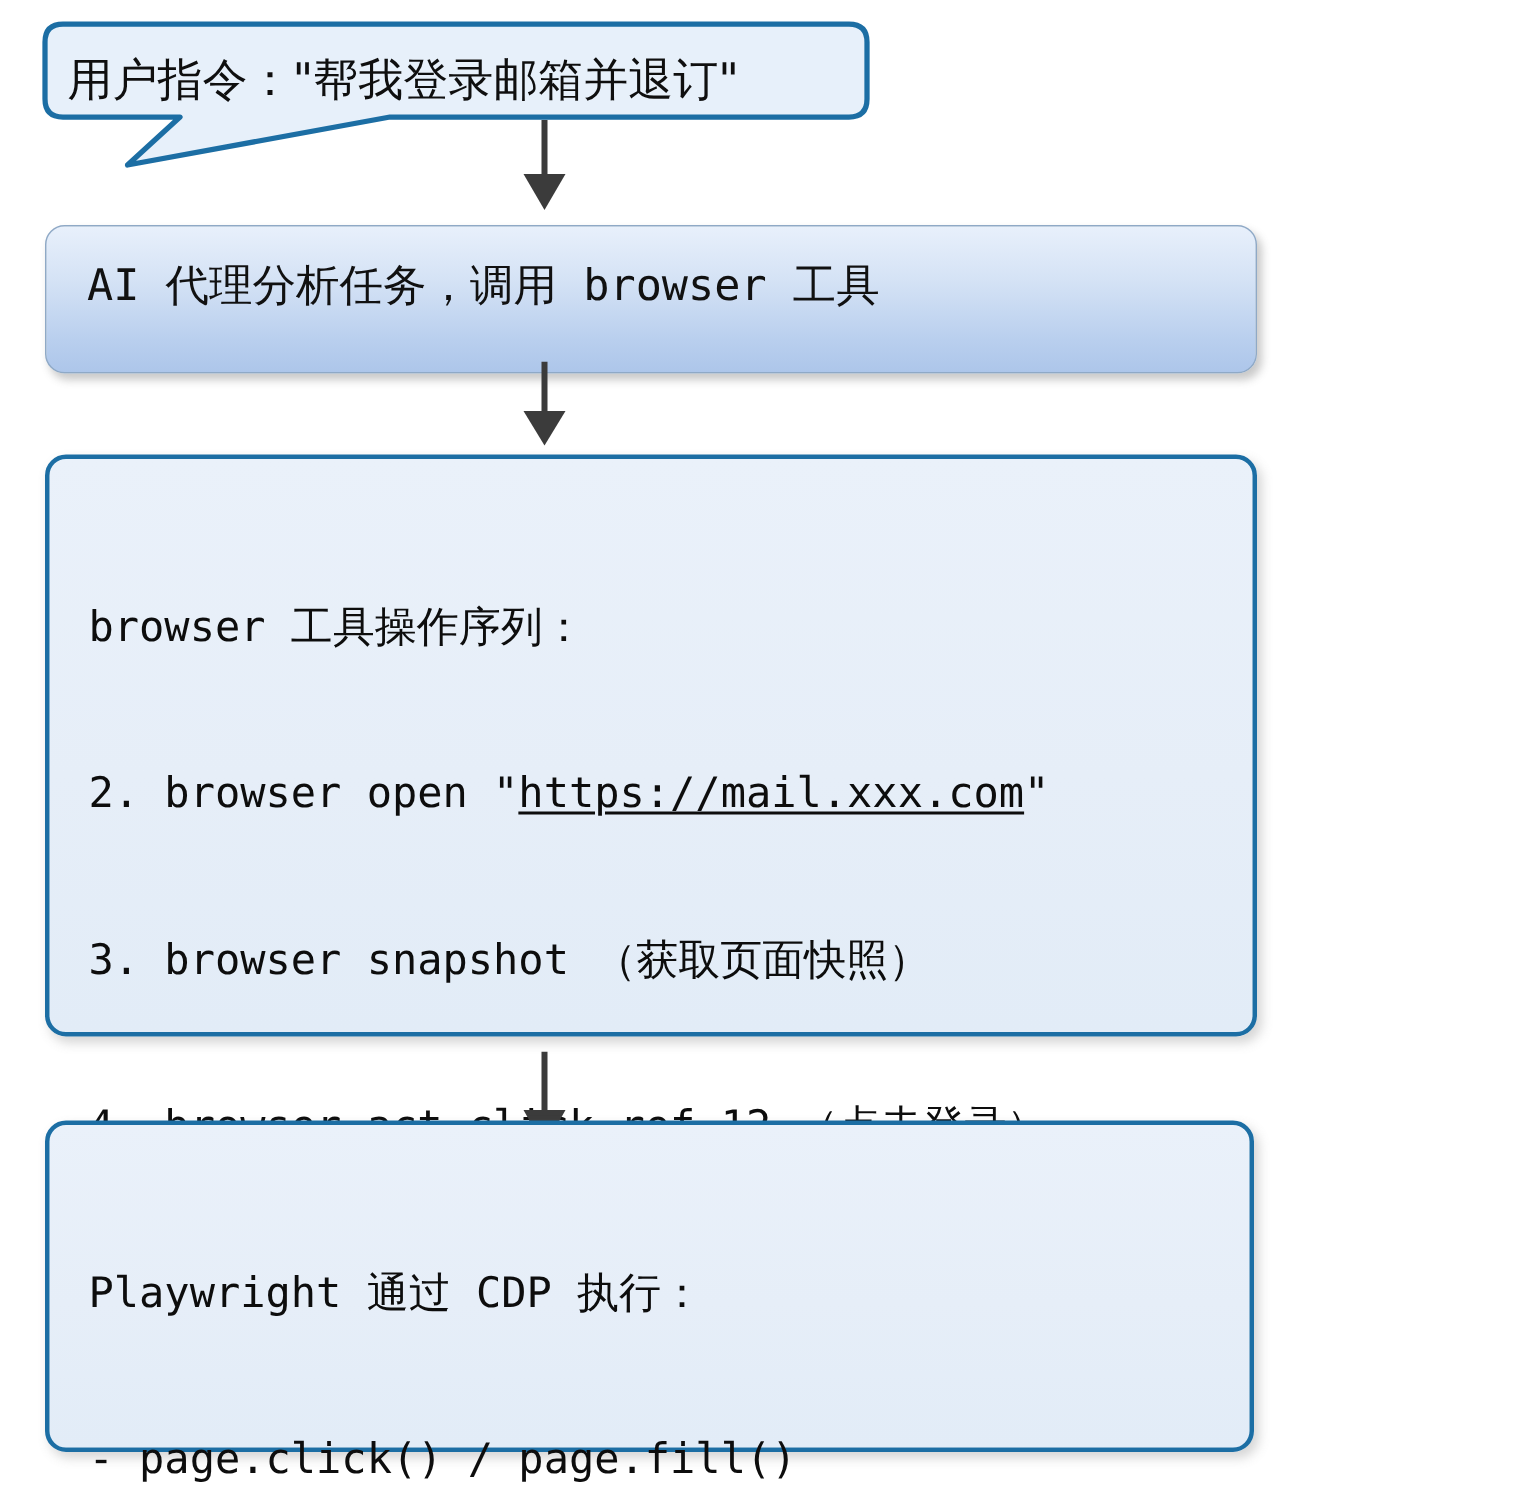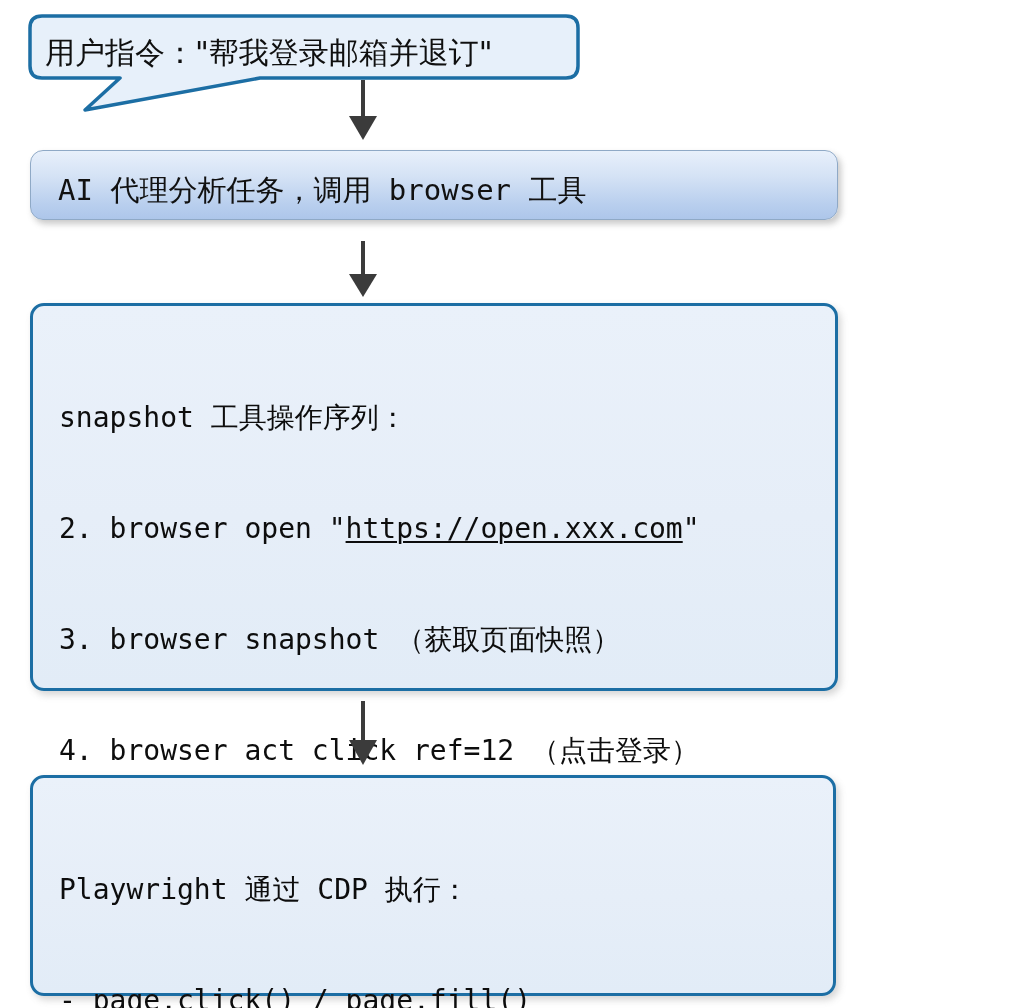--- a/index.html
+++ b/index.html
@@ -51,21 +51,21 @@
     letter-spacing: 0px;
     white-space: nowrap;
   }
 
   
   .grad-box {
     position: absolute;
     left: 30px;
     top: 150px;
     width: 808px;
-    height: 70px;
+    height: 99px;
     border-radius: 13px;
     border: 1.5px solid #8fa9c6;
     background: linear-gradient(to bottom, #e8f0fb 0%, #d4e2f5 38%, #b9cfee 78%, #adc6ea 100%);
     box-shadow: 3px 4px 6px rgba(90,90,90,0.33);
     box-sizing: border-box;
   }
   .grad-box-text {
     position: absolute;
     left: 27px;
     top: 0;
@@ -88,21 +88,21 @@
     box-sizing: border-box;
   }
   #box-sequence {
     left: 30px;
     top: 303px;
     width: 808px;
     height: 388px;
   }
   #box-playwright {
     left: 30px;
-    top: 775px;
+    top: 747px;
     width: 806px;
     height: 221px;
     padding-left: 28px;
   }
   .code-lines {
     position: absolute;
     left: 26px;
     top: 19px;
     font-family: "DejaVu Sans Mono", monospace;
     font-size: 28px;
@@ -151,22 +151,22 @@
     <div class="grad-box-text">AI 代理分析任务，调用 browser 工具</div>
   </div>
 
   <svg class="arrow" id="arrow-2" viewBox="0 0 40 58">
     <line x1="20" y1="0" x2="20" y2="40" stroke="#3b3b3b" stroke-width="4"></line>
     <polygon points="20,56 6,33 34,33" fill="#3b3b3b"></polygon>
   </svg>
 
   <div class="list-box" id="box-sequence">
     <div class="code-lines">
-      <span class="ln">snapshot 工具操作序列：</span>
-      <span class="ln"><span>2. browser open "</span><span class="u-link">https://open.xxx.com</span><span>"</span></span>
+      <span class="ln">browser 工具操作序列：</span>
+      <span class="ln"><span>2. browser open "</span><span class="u-link">https://mail.xxx.com</span><span>"</span></span>
       <span class="ln">3. browser snapshot （获取页面快照）</span>
       <span class="ln">4. browser act click ref=12 （点击登录）</span>
       <span class="ln">5. browser act type ref=15 "user@..."</span>
       
       
     </div>
   </div>
 
   <svg class="arrow" id="arrow-3" viewBox="0 0 40 66">
     <line x1="20" y1="0" x2="20" y2="46" stroke="#3b3b3b" stroke-width="4"></line>

